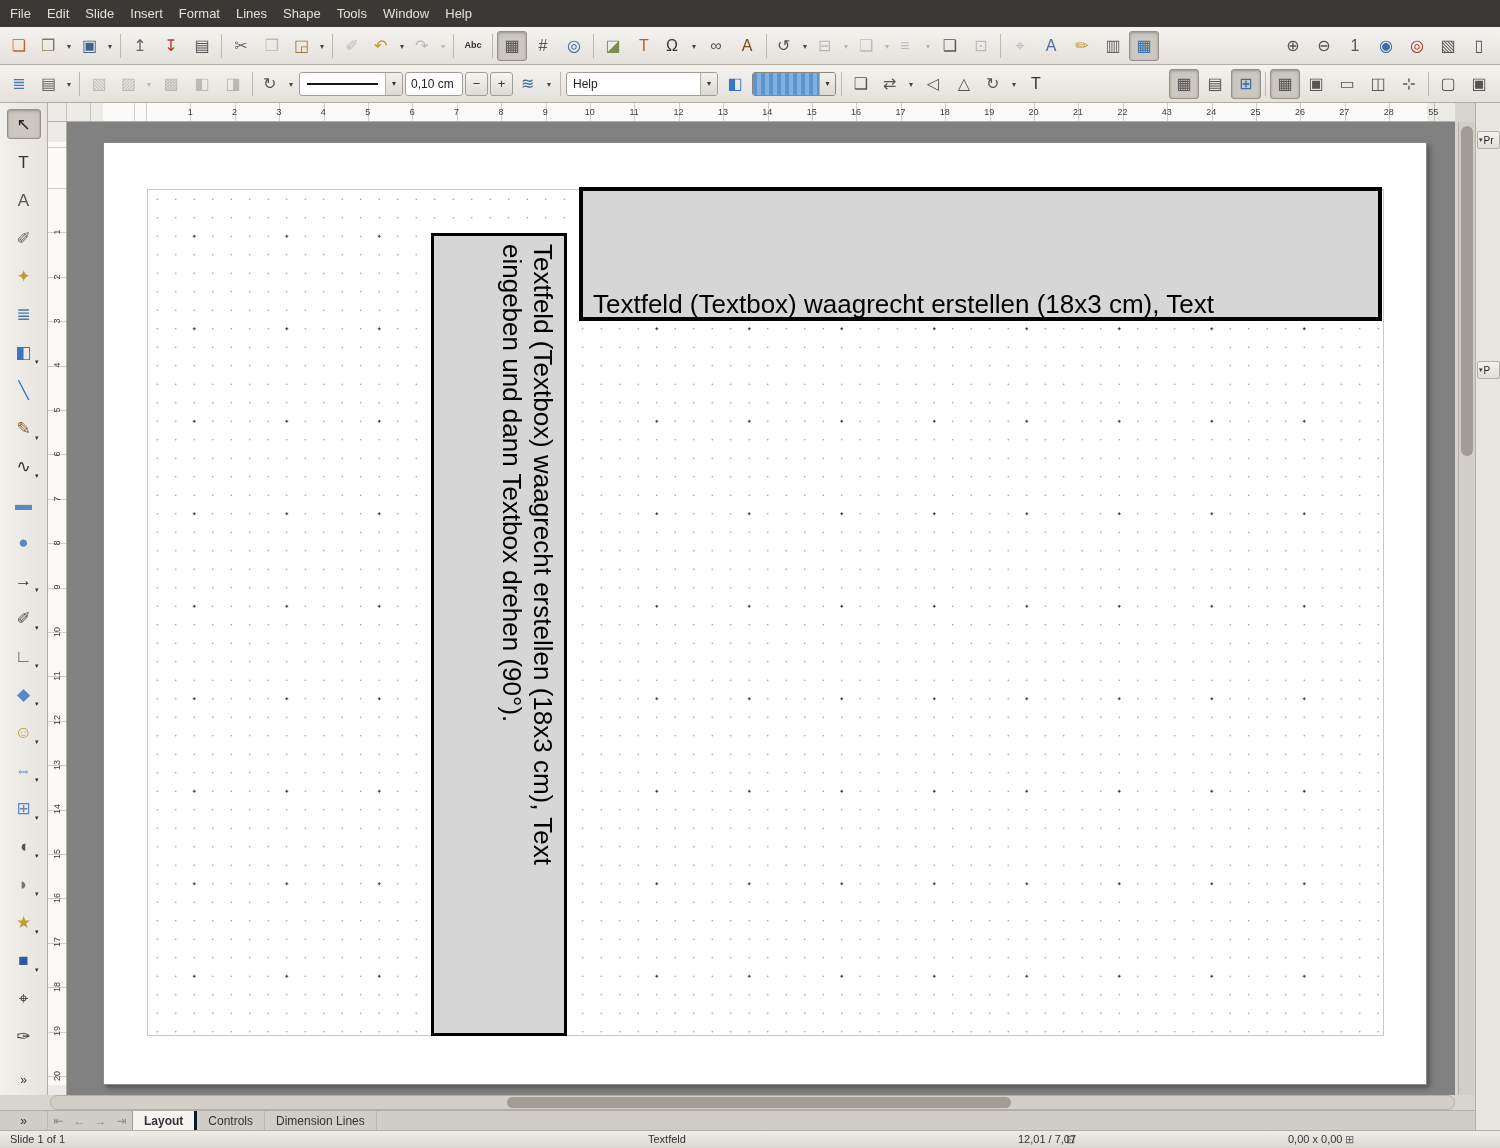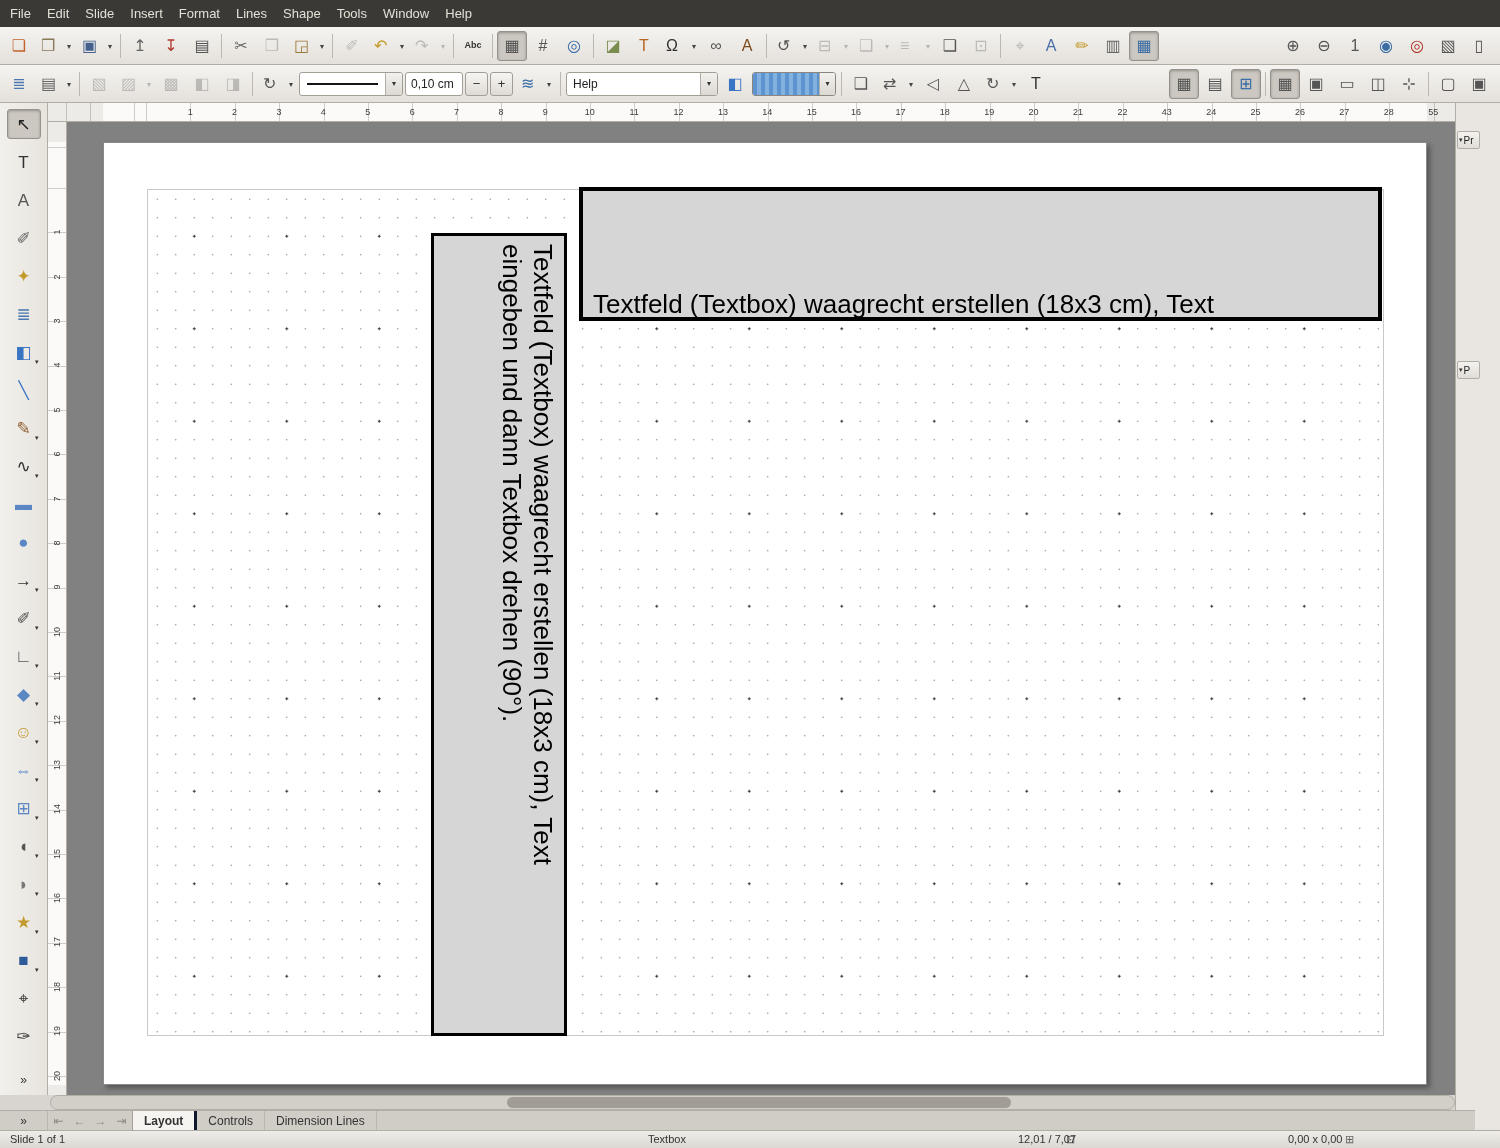--- a/index.html
+++ b/index.html
@@ -104,21 +104,21 @@
 
   
   .vscroll { position:absolute; right:25px; top:122px; bottom:53px; width:17px; background:#d2cfc9;
              border-left:1px solid #b2aea6; }
   .vscroll .thumb { position:absolute; left:2px; right:2px; top:4px; height:330px; background:#a19d94; border-radius:7px; }
   .hscroll { position:absolute; left:50px; right:45px; bottom:38px; height:15px; background:#d2cfc9;
              border:1px solid #b2aea6; border-radius:8px; }
   .hscroll .thumb { position:absolute; top:1px; bottom:1px; left:456px; width:504px; background:#a19d94; border-radius:7px; }
 
   
-  .sidestrip { position:absolute; right:0; top:103px; bottom:18px; width:45px; background:#e9e6e1;
+  .sidestrip { position:absolute; right:0; top:103px; bottom:18px; width:25px; background:#e9e6e1;
                border-left:1px solid #b2aea6; }
   .deck { position:absolute; left:1px; width:23px; height:18px; overflow:hidden; white-space:nowrap;
           border:1px solid #b2aea6; border-radius:2px; background:linear-gradient(#f4f2ef,#e0ddd7);
           font-size:10px; color:#222; display:flex; align-items:center; padding-left:1px; }
   .deck::before { content:"▾"; font-size:7px; margin-right:1px; color:#333; }
   #deck1 { top:28px; } #deck2 { top:258px; }
 
   
   .tabbar { position:absolute; left:0; right:25px; bottom:18px; height:20px; background:#d0cdc7;
             border-top:1px solid #b2aea6; display:flex; align-items:stretch; font-size:12px; color:#333; }
@@ -635,20 +635,20 @@
           <span>Controls</span>
         </div>
         <div class="tab">
           <span>Dimension Lines</span>
         </div>
       </div>
   </div>
 
   <div class="statusbar">
     <span style="left:10px">Slide 1 of 1</span>
-    <span style="left:648px">Textbox</span>
+    <span style="left:648px">Textfeld</span>
     <span class="sb-ic" style="left:1066px">⊡</span>
     <span style="left:1018px">12,01 / 7,07</span>
     <span class="sb-ic" style="left:1345px">⊞</span>
     <span style="left:1288px">0,00 x 0,00</span>
   </div>
 
 </div>
 
 </body></html>

